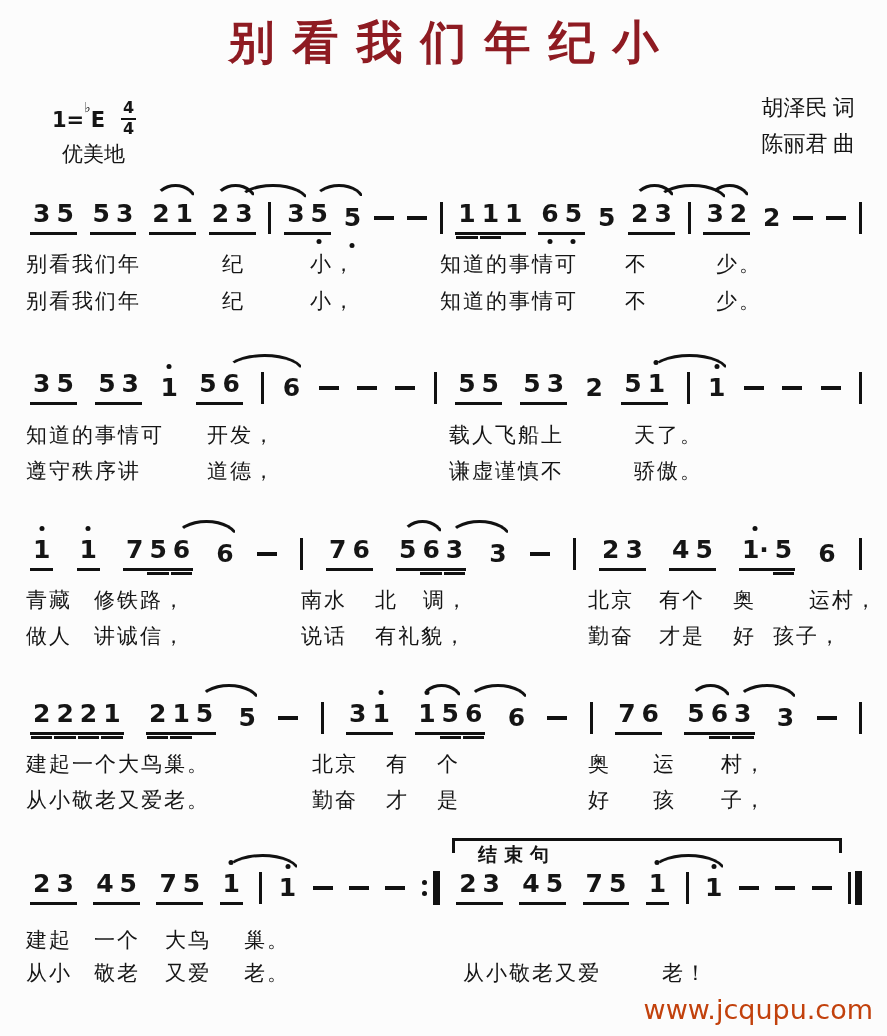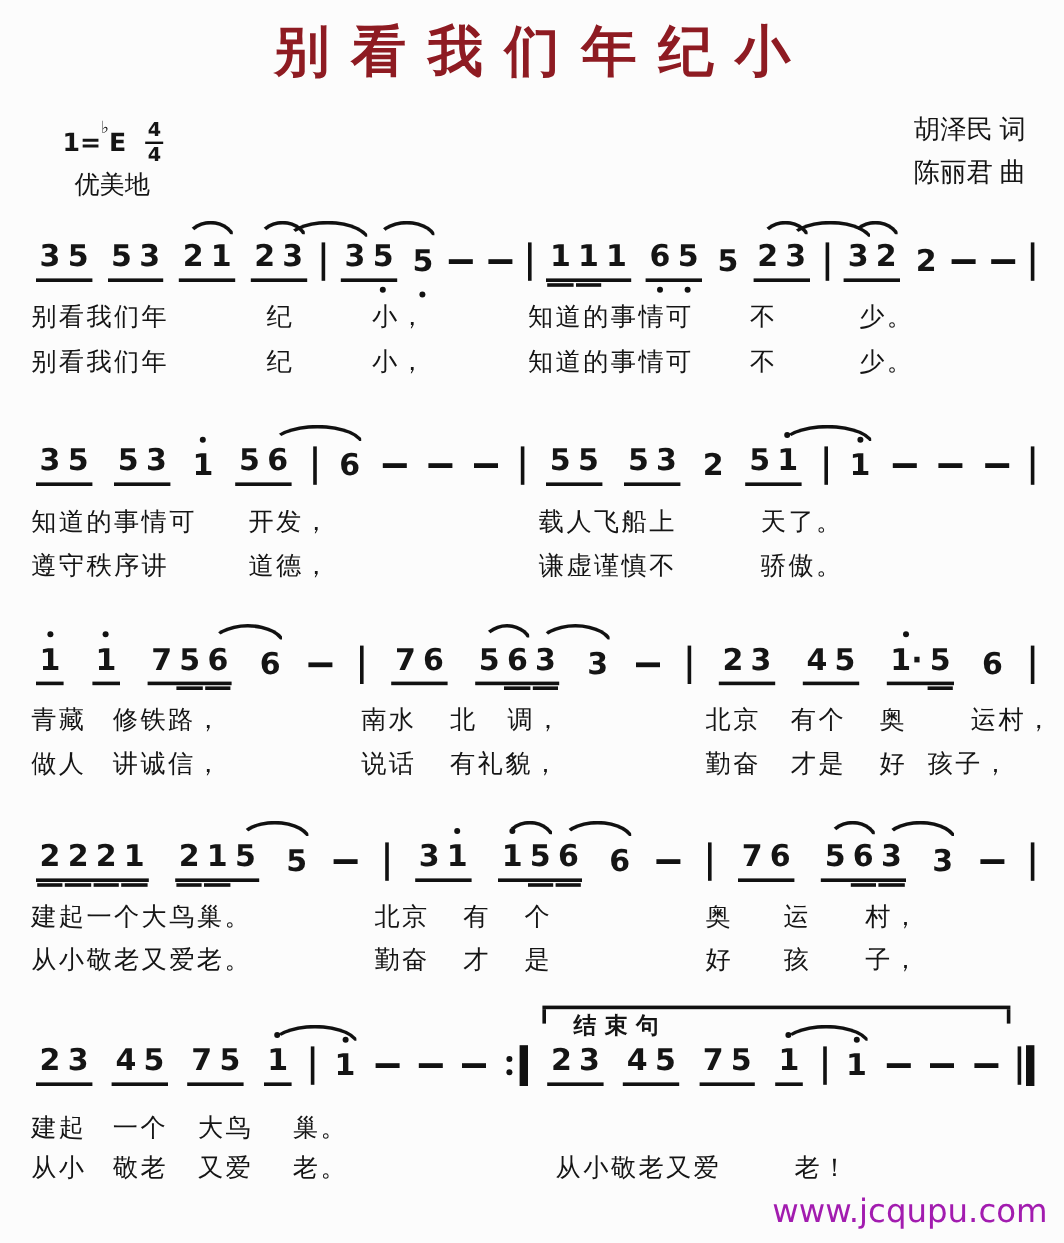--- a/index.html
+++ b/index.html
@@ -41,21 +41,21 @@
   
   .lyr{position:absolute;left:0;right:0;height:30px;font-size:21px;}
   .lyr span{position:absolute;white-space:nowrap;letter-spacing:2px;}
   
   .bracket{position:absolute;left:452px;width:390px;top:838px;height:16px;border-top:3px solid #111;}
   .bracket::before,.bracket::after{content:"";position:absolute;top:0;width:3px;height:12px;background:#111;}
   .bracket::before{left:0;}
   .bracket::after{right:0;}
   .bracket span{position:absolute;left:26px;top:1px;font-size:19px;font-weight:bold;letter-spacing:7px;}
   
-  .watermark{position:absolute;right:14px;top:994px;font-size:27px;color:#a21caf;
+  .watermark{position:absolute;right:14px;top:994px;font-size:27px;color:#c2410c;
              font-family:"DejaVu Sans","Liberation Sans",sans-serif;}
 </style>
 </head>
 <body>
 
 <div class="page" style="background: rgb(252, 252, 252);">
 
   <h1 class="title" style="color: rgb(142, 27, 34);">别看我们年纪小</h1>
 
   <div class="keysig">

